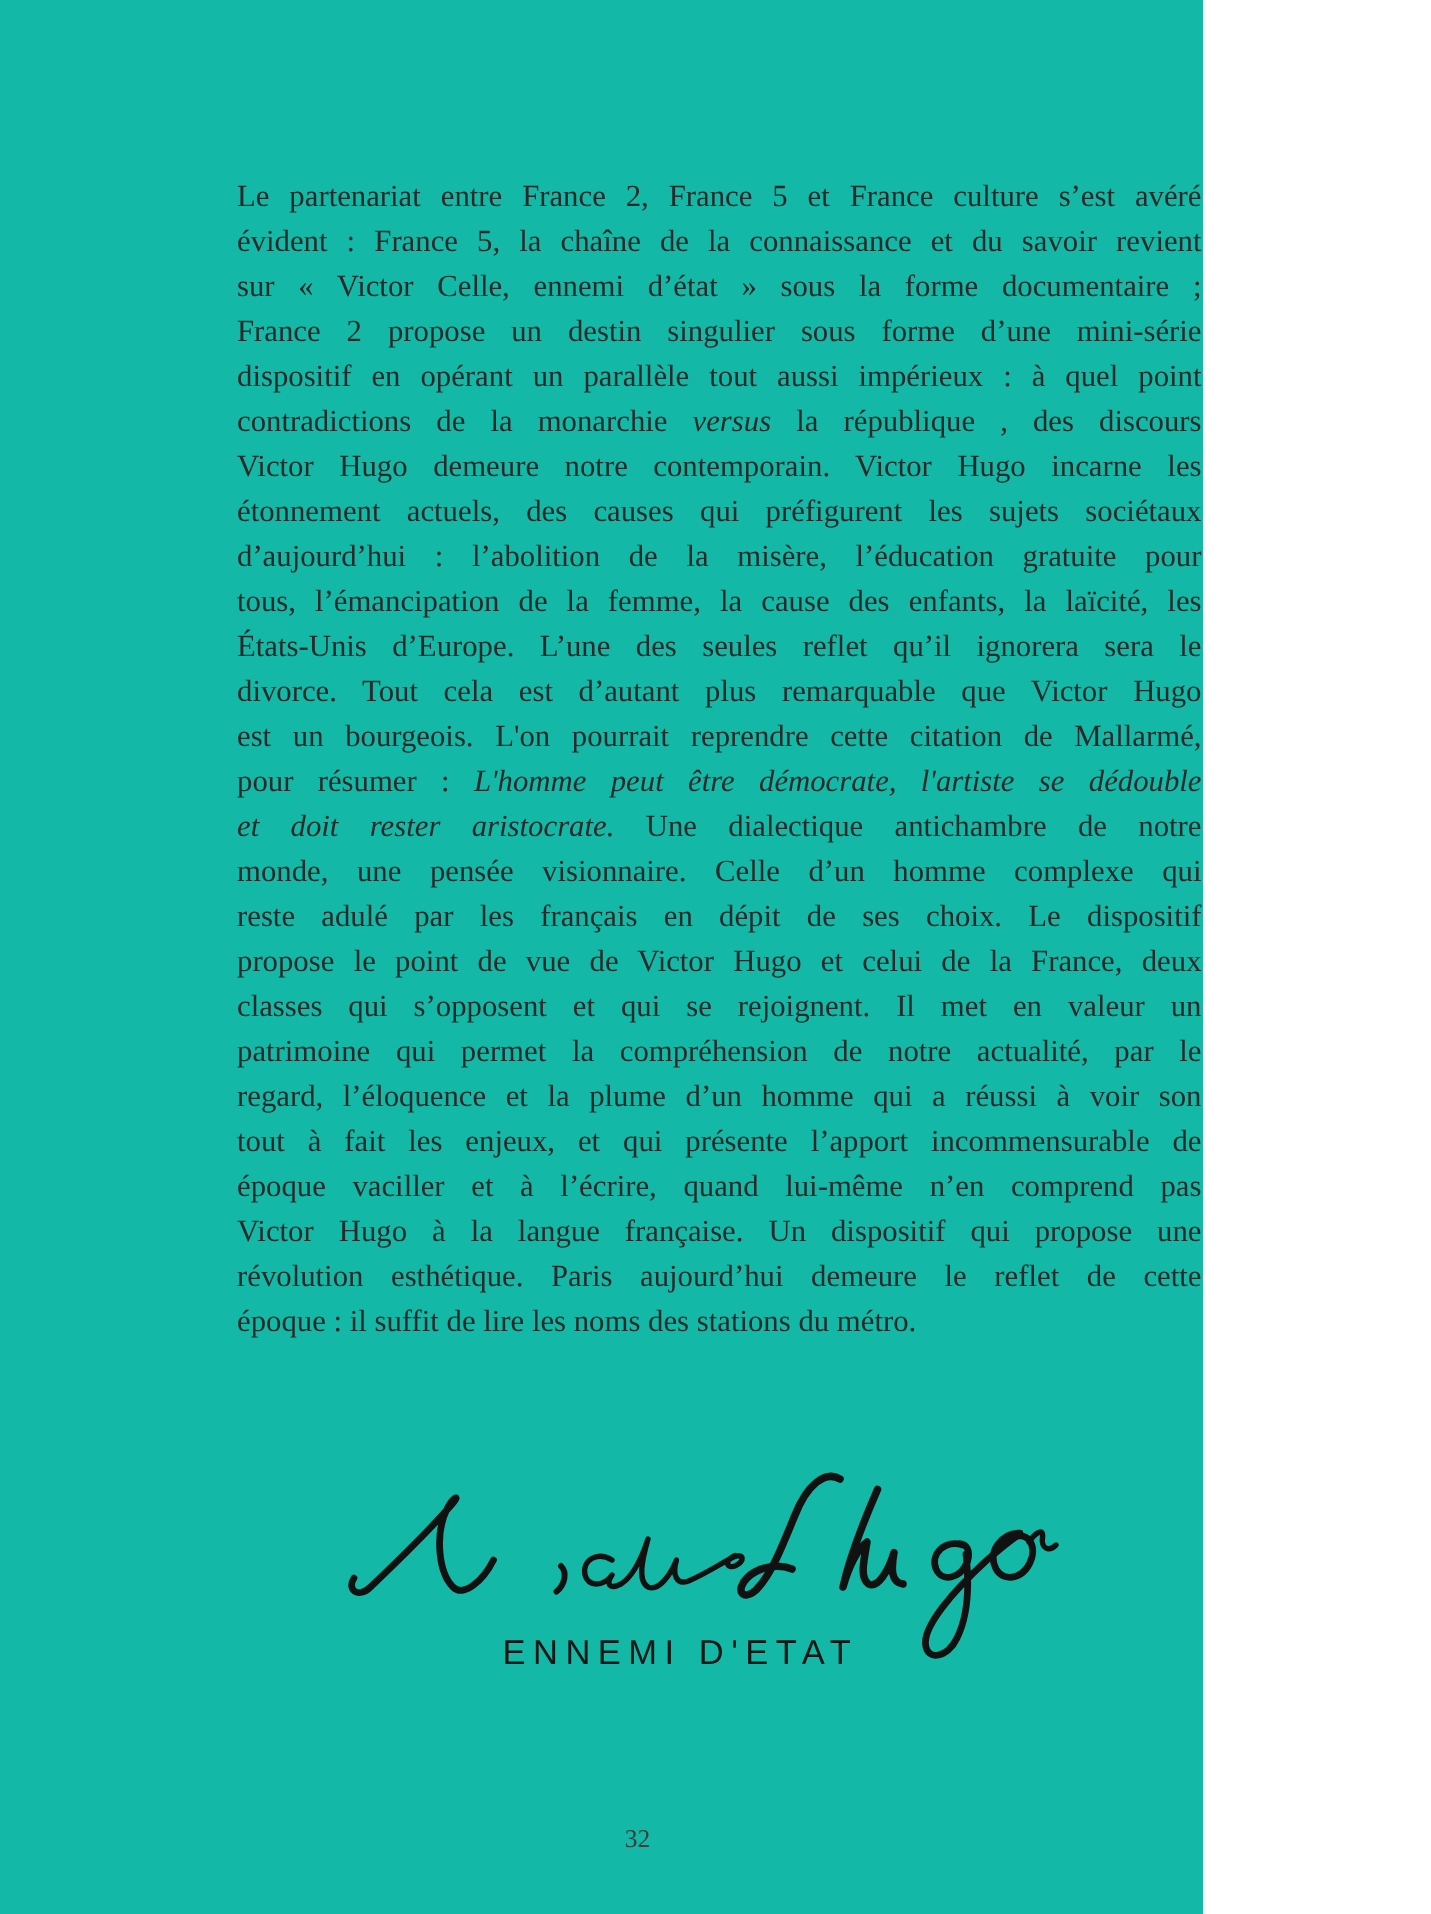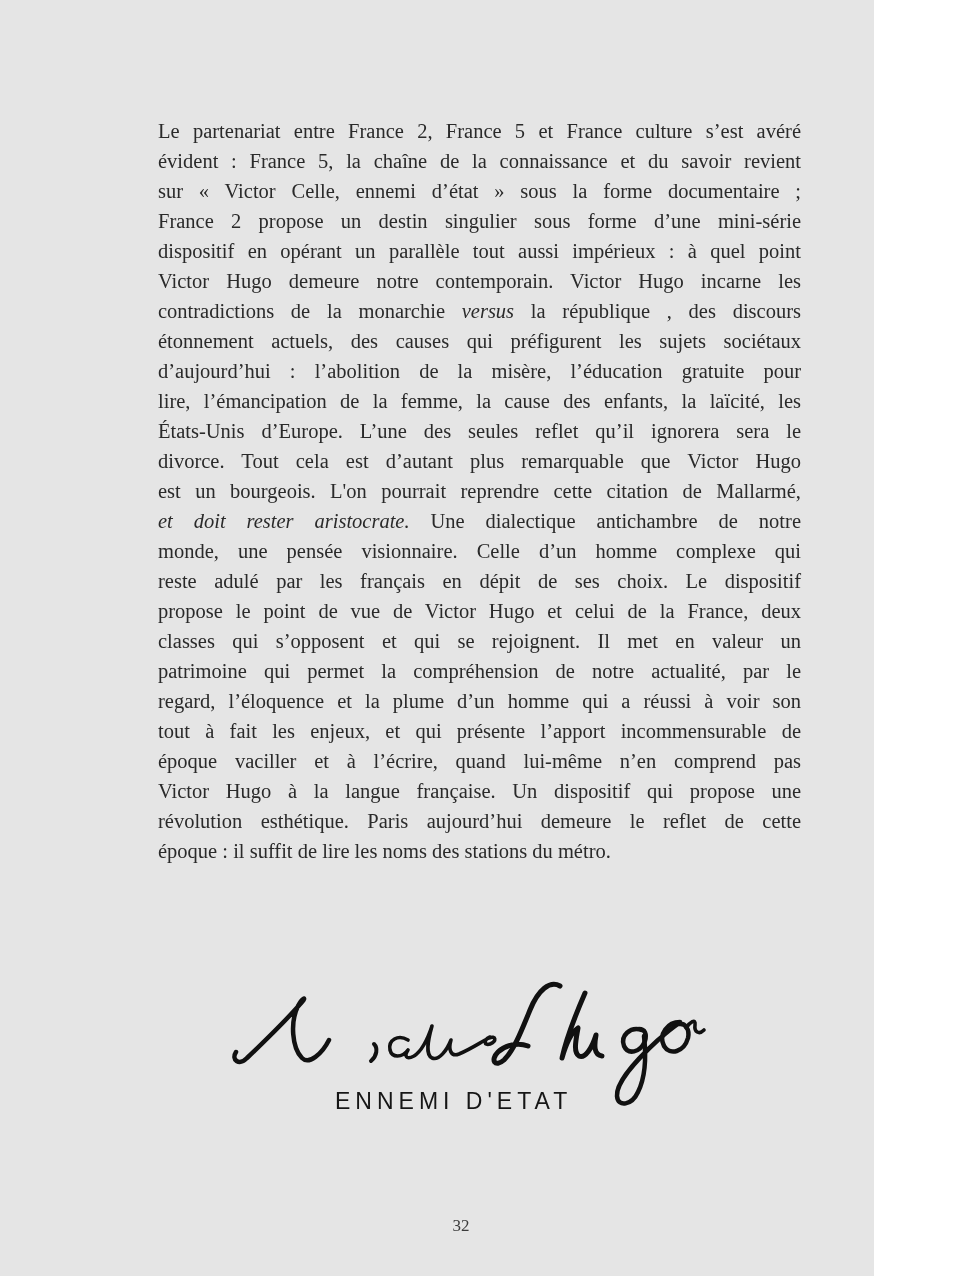--- a/index.html
+++ b/index.html
@@ -1,20 +1,20 @@
 <!DOCTYPE html>
 <html><head>
 <meta charset="utf-8">
 <style>
   html, body { margin: 0; padding: 0; background: #ffffff; }
   .page {
     position: relative;
-    width: 874px;
+    width: 802px;
     height: 1276px;
-    background: #e5e5e5;
+    background: #14b8a6;
     overflow: hidden;
     font-family: "Liberation Serif", serif;
   }
   .text-block {
     position: absolute;
     left: 158px;
     top: 116px;
     width: 643px;
     font-size: 20.5px;
     line-height: 30px;
@@ -69,28 +69,29 @@
 <body>
 
 <div class="page">
 
   <div class="text-block" id="text-block">
       <div class="line"><span>Le partenariat entre France 2, France 5 et France culture s’est avéré</span></div>
       <div class="line"><span>évident : France 5, la chaîne de la connaissance et du savoir revient</span></div>
       <div class="line"><span>sur « Victor Celle, ennemi d’état » sous la forme documentaire ;</span></div>
       <div class="line"><span>France 2 propose un destin singulier sous forme d’une mini-série</span></div>
       <div class="line"><span>dispositif en opérant un parallèle tout aussi impérieux : à quel point</span></div>
+      <div class="line"><span>contradictions de la monarchie </span><em>versus</em><span> la république , des discours</span></div>
       <div class="line"><span>Victor Hugo demeure notre contemporain. Victor Hugo incarne les</span></div>
-      <div class="line"><span>contradictions de la monarchie </span><em>versus</em><span> la république , des discours</span></div>
       <div class="line"><span>étonnement actuels, des causes qui préfigurent les sujets sociétaux</span></div>
       <div class="line"><span>d’aujourd’hui : l’abolition de la misère, l’éducation gratuite pour</span></div>
-      <div class="line"><span>lire, l’émancipation de la femme, la cause des enfants, la laïcité, les</span></div>
+      <div class="line"><span>tous, l’émancipation de la femme, la cause des enfants, la laïcité, les</span></div>
       <div class="line"><span>États-Unis d’Europe. L’une des seules reflet qu’il ignorera sera le</span></div>
       <div class="line"><span>divorce. Tout cela est d’autant plus remarquable que Victor Hugo</span></div>
       <div class="line"><span>est un bourgeois. L'on pourrait reprendre cette citation de Mallarmé,</span></div>
+      <div class="line"><span>pour résumer : </span><em>L'homme peut être démocrate, l'artiste se dédouble</em></div>
       <div class="line"><em>et doit rester aristocrate.</em><span> Une dialectique antichambre de notre</span></div>
       <div class="line"><span>monde, une pensée visionnaire. Celle d’un homme complexe qui</span></div>
       <div class="line"><span>reste adulé par les français en dépit de ses choix. Le dispositif</span></div>
       <div class="line"><span>propose le point de vue de Victor Hugo et celui de la France, deux</span></div>
       <div class="line"><span>classes qui s’opposent et qui se rejoignent. Il met en valeur un</span></div>
       <div class="line"><span>patrimoine qui permet la compréhension de notre actualité, par le</span></div>
       <div class="line"><span>regard, l’éloquence et la plume d’un homme qui a réussi à voir son</span></div>
       <div class="line"><span>tout à fait les enjeux, et qui présente l’apport incommensurable de</span></div>
       <div class="line"><span>époque vaciller et à l’écrire, quand lui-même n’en comprend pas</span></div>
       <div class="line"><span>Victor Hugo à la langue française. Un dispositif qui propose une</span></div>

